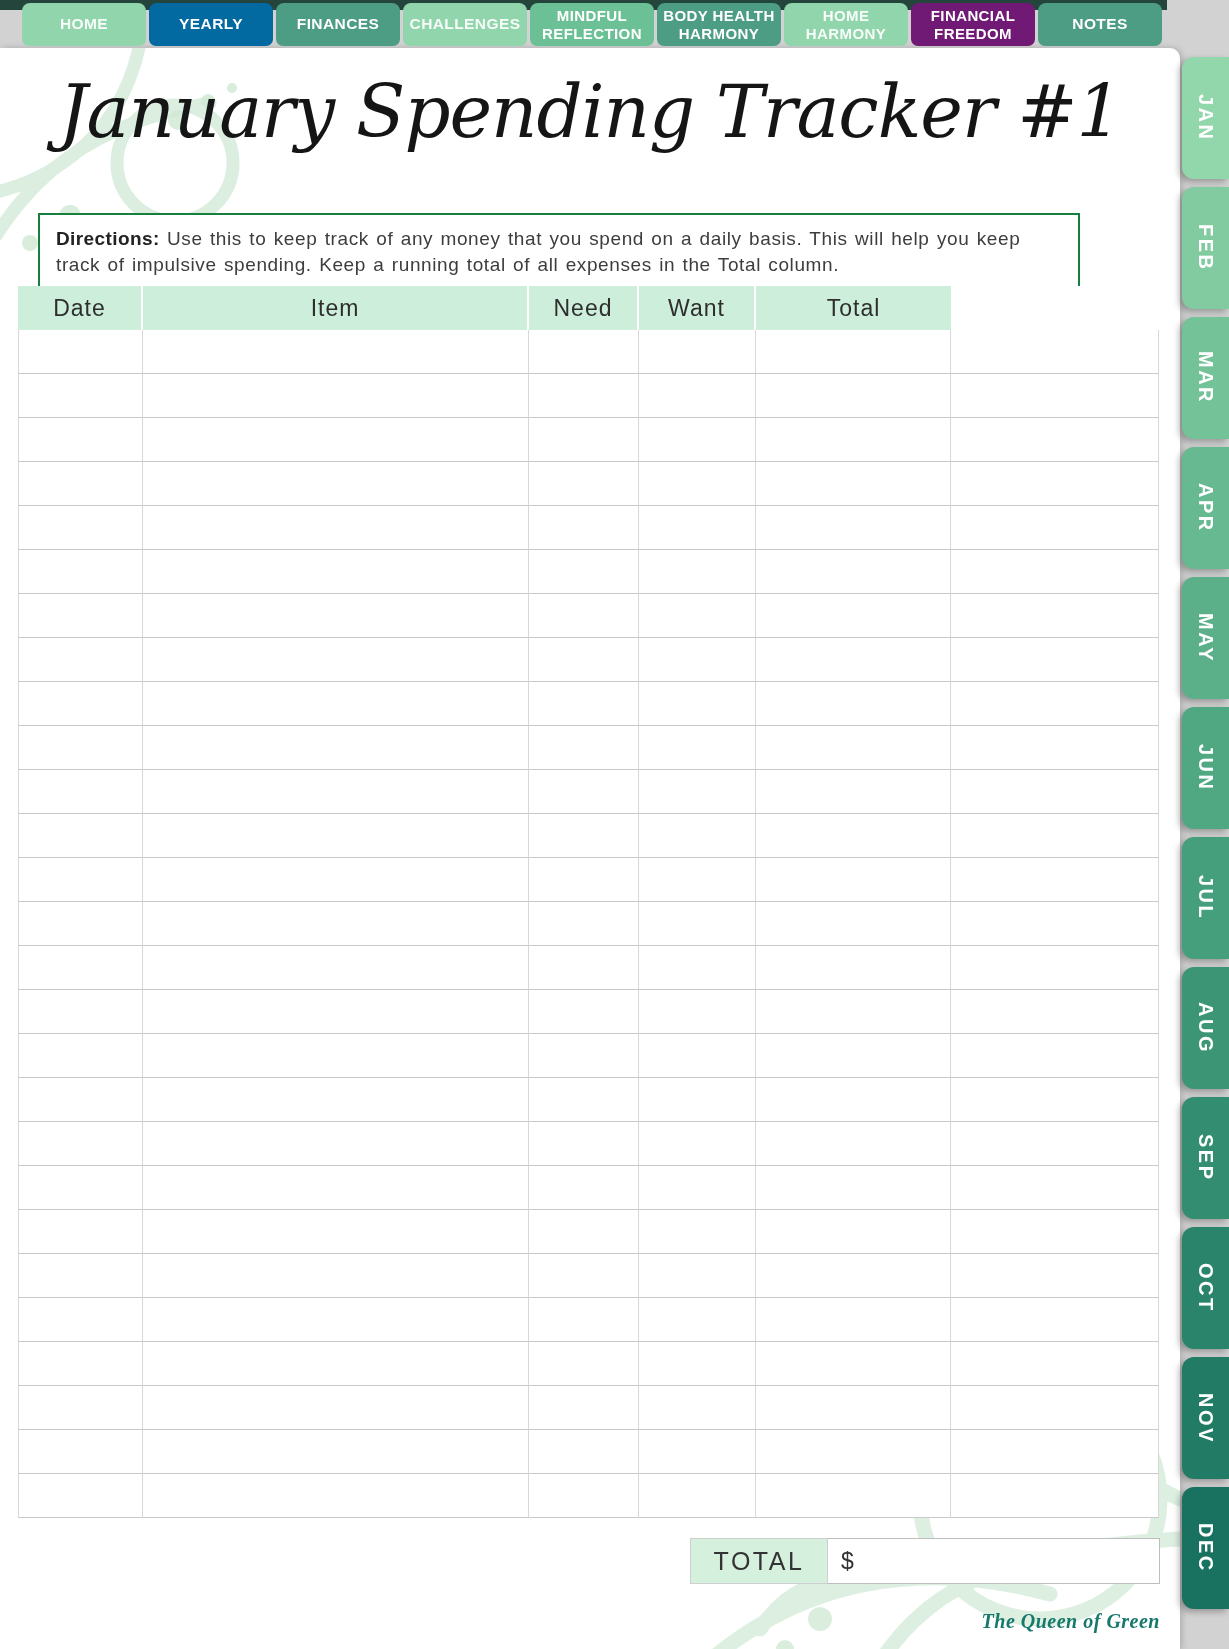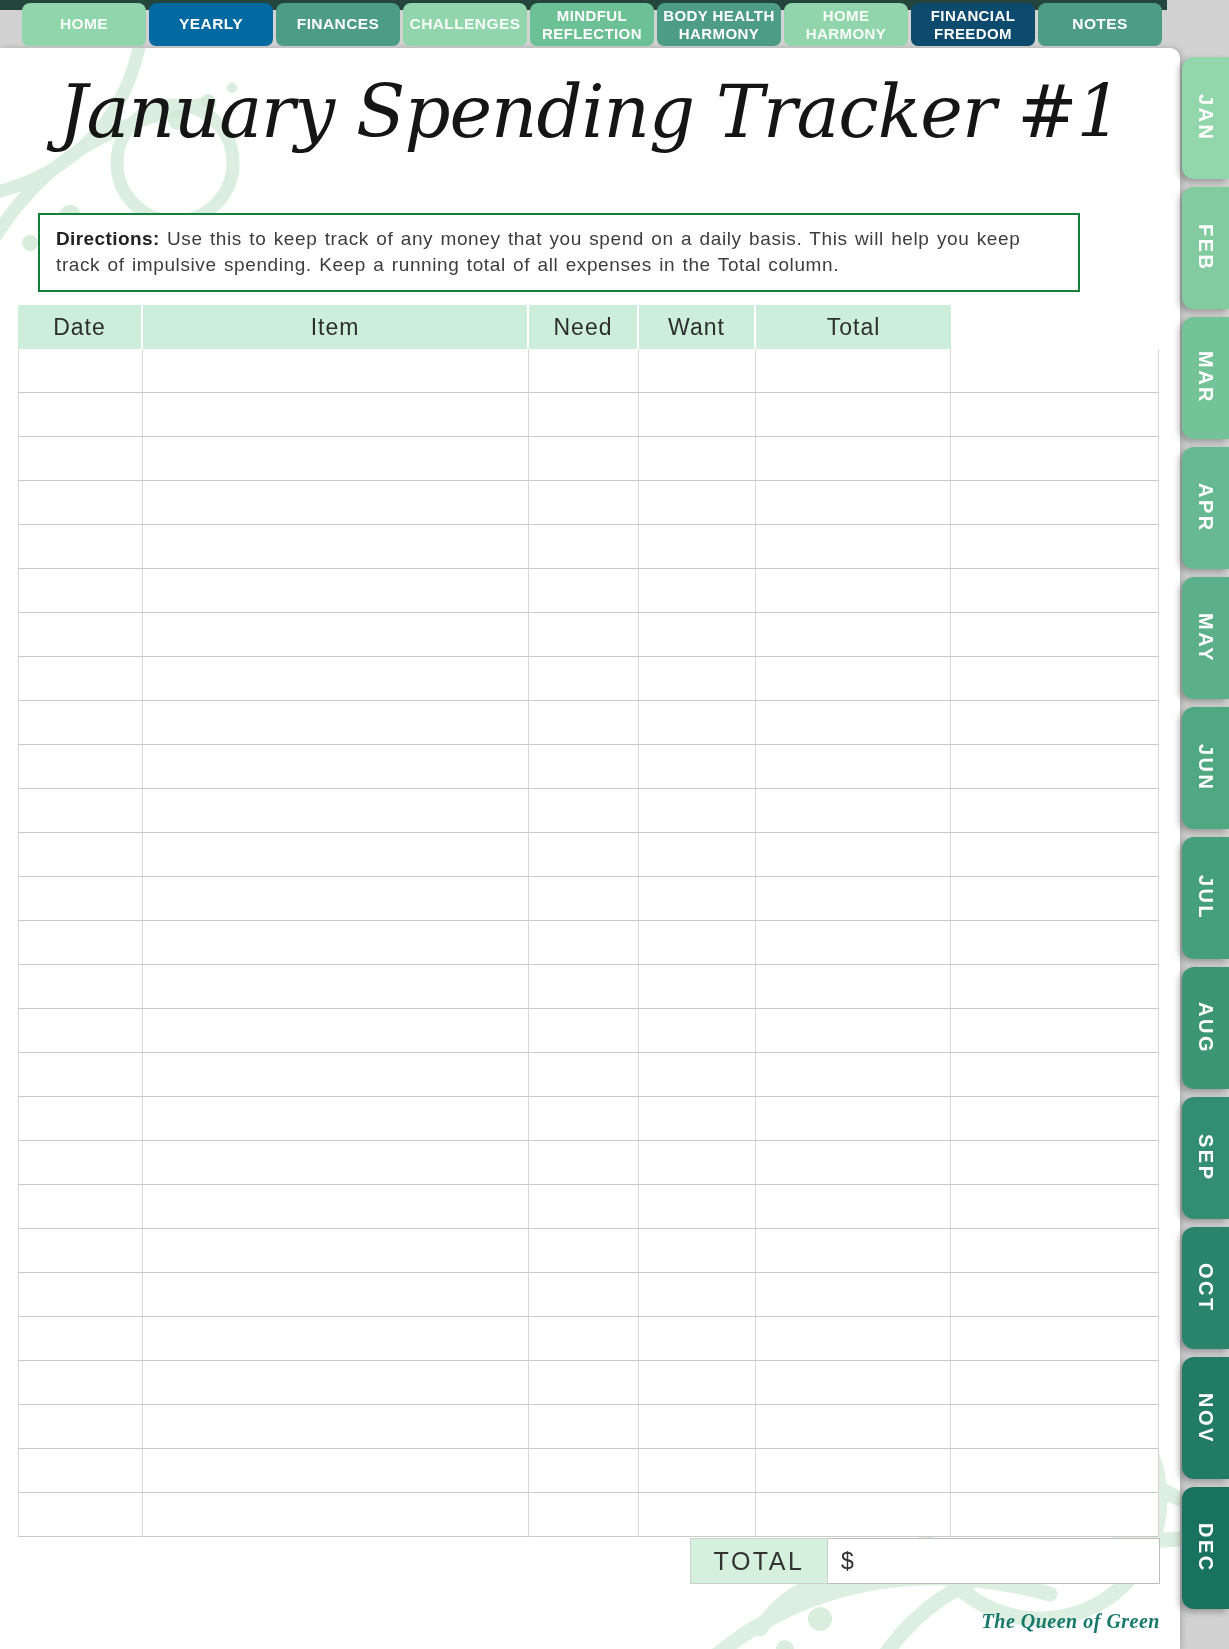--- a/index.html
+++ b/index.html
@@ -50,21 +50,21 @@
     position:absolute; left:38px; top:165px; width:1042px; z-index:1;
     background:#fff; border:2px solid #15803d;
     padding:11px 16px 12px 16px;
     font-size:19px; line-height:1.38; color:#3d3d3d;
     letter-spacing:.6px; word-spacing:1.5px;
   }
   .directions b { color:#222; letter-spacing:.4px; }
 
   
   .stable {
-    position:absolute; left:18px; top:257px; width:1141px; z-index:1;
+    position:absolute; left:18px; top:238px; width:1141px; z-index:1;
     background:#fff;
   }
   .trow { display:grid; grid-template-columns:125px 386px 110px 117px 195px 208px; }
   .trow.head .cell {
     height:44px; background:#cdeeda; border-right:2px solid #ffffff;
     display:flex; align-items:center; justify-content:center;
     font-size:23px; color:#2e2e2e; letter-spacing:1px;
   }
   .trow.head .cell:last-child { border-right:none; }
   .trow.body .cell {
@@ -115,21 +115,21 @@
 
   <div class="top-strip"></div>
   <div class="top-tabs" id="top-tabs">
       <div class="ttab shade-light" style="background: rgb(144, 213, 171);">HOME</div>
       <div class="ttab shade-medium" style="background: #0369a1;">YEARLY</div>
       <div class="ttab shade-dark" style="background: rgb(77, 157, 132);">FINANCES</div>
       <div class="ttab shade-light" style="background: rgb(144, 213, 171);">CHALLENGES</div>
       <div class="ttab shade-medium two-line" style="background: rgb(108, 192, 149);">MINDFUL<br>REFLECTION</div>
       <div class="ttab shade-dark two-line" style="background: rgb(77, 157, 132);">BODY HEALTH<br>HARMONY</div>
       <div class="ttab shade-light two-line" style="background: rgb(144, 213, 171);">HOME<br>HARMONY</div>
-      <div class="ttab shade-medium two-line" style="background: #0c4a6e;">FINANCIAL<br>FREEDOM</div>
+      <div class="ttab shade-medium two-line" style="background: #701a75;">FINANCIAL<br>FREEDOM</div>
       <div class="ttab shade-dark" style="background: rgb(77, 157, 132);">NOTES</div>
     </div>
 
   <div class="page">
 
     <svg class="swirl swirl-tl" width="360" height="240" viewBox="0 0 360 240">
       <g fill="none" stroke="#cfe9d4" stroke-width="13" stroke-linecap="round" opacity="0.75">
         <path d="M10,235 C55,150 120,95 240,75"></path>
         <path d="M-15,170 C70,165 150,115 170,15"></path>
         <circle cx="205" cy="135" r="58"></circle>

